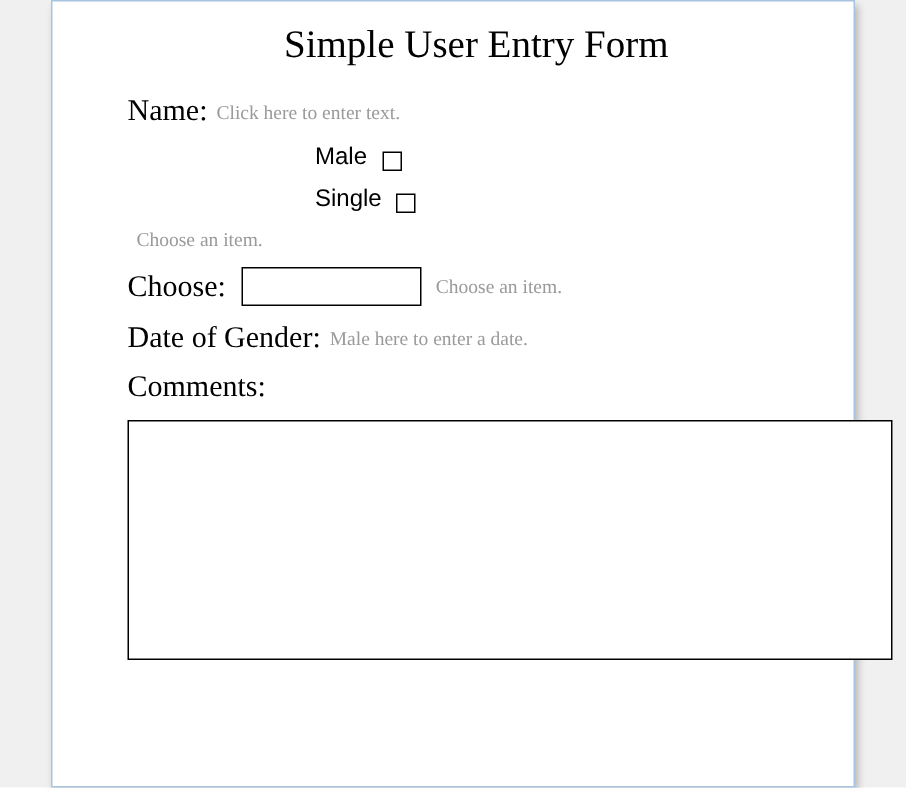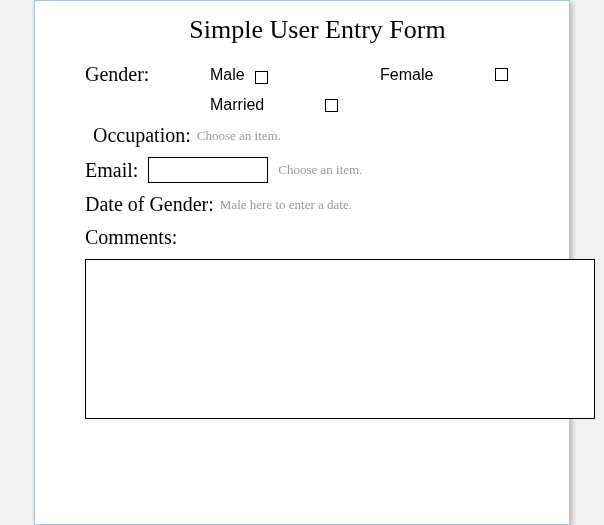--- a/index.html
+++ b/index.html
@@ -103,51 +103,49 @@
       margin-top: 6px;
     }
   </style>
 </head>
 <body>
 
 <div class="page">
 
   <div class="title">Simple User Entry Form</div>
 
+  <div class="row">
+    <span class="label">Name:</span>
+    <span class="placeholder">Click here to enter text.</span>
+  </div>
 
   <div class="row">
-    <span class="label">Gender:</span>
     <div class="options">
       <div class="opt opt-1">
         <span class="opt-label">Male</span>
-        <span class="checkbox"></span>
-      </div>
-      <div class="opt opt-2">
-        <span class="opt-label">Female</span>
         <span class="checkbox"></span>
       </div>
     </div>
   </div>
 
   <div class="row">
     <div class="options">
-      <div class="opt opt-2">
-        <span class="opt-label">Married</span>
+      <div class="opt opt-1">
+        <span class="opt-label">Single</span>
         <span class="checkbox"></span>
       </div>
     </div>
   </div>
 
   <div class="row row-occupation">
-    <span class="label">Occupation:</span>
     <span class="placeholder">Choose an item.</span>
   </div>
 
   <div class="row row-email">
-    <span class="label">Email:</span>
+    <span class="label">Choose:</span>
     <input type="text" class="email-input" value="" style="">
     <span class="placeholder">Choose an item.</span>
   </div>
 
   <div class="row">
     <span class="label">Date of Gender:</span>
     <span class="placeholder">Male here to enter a date.</span>
   </div>
 
   <div class="row row-comments">

